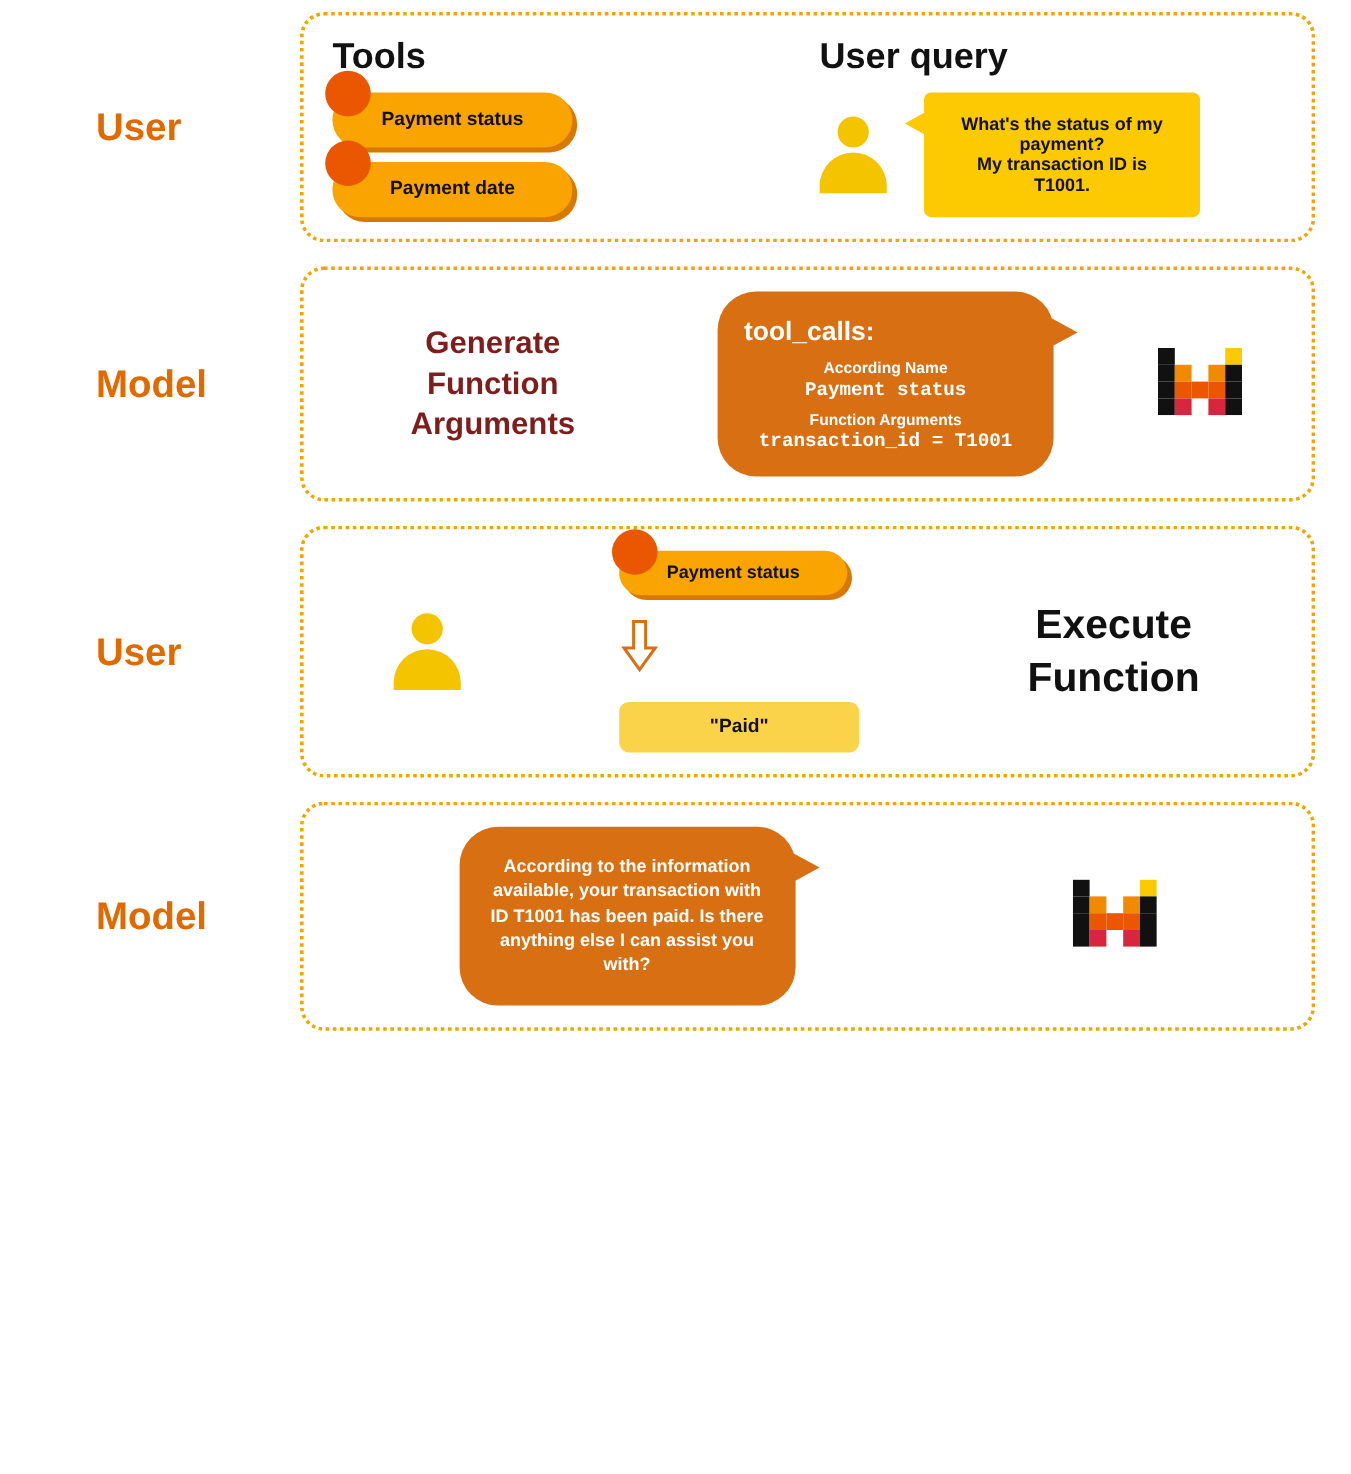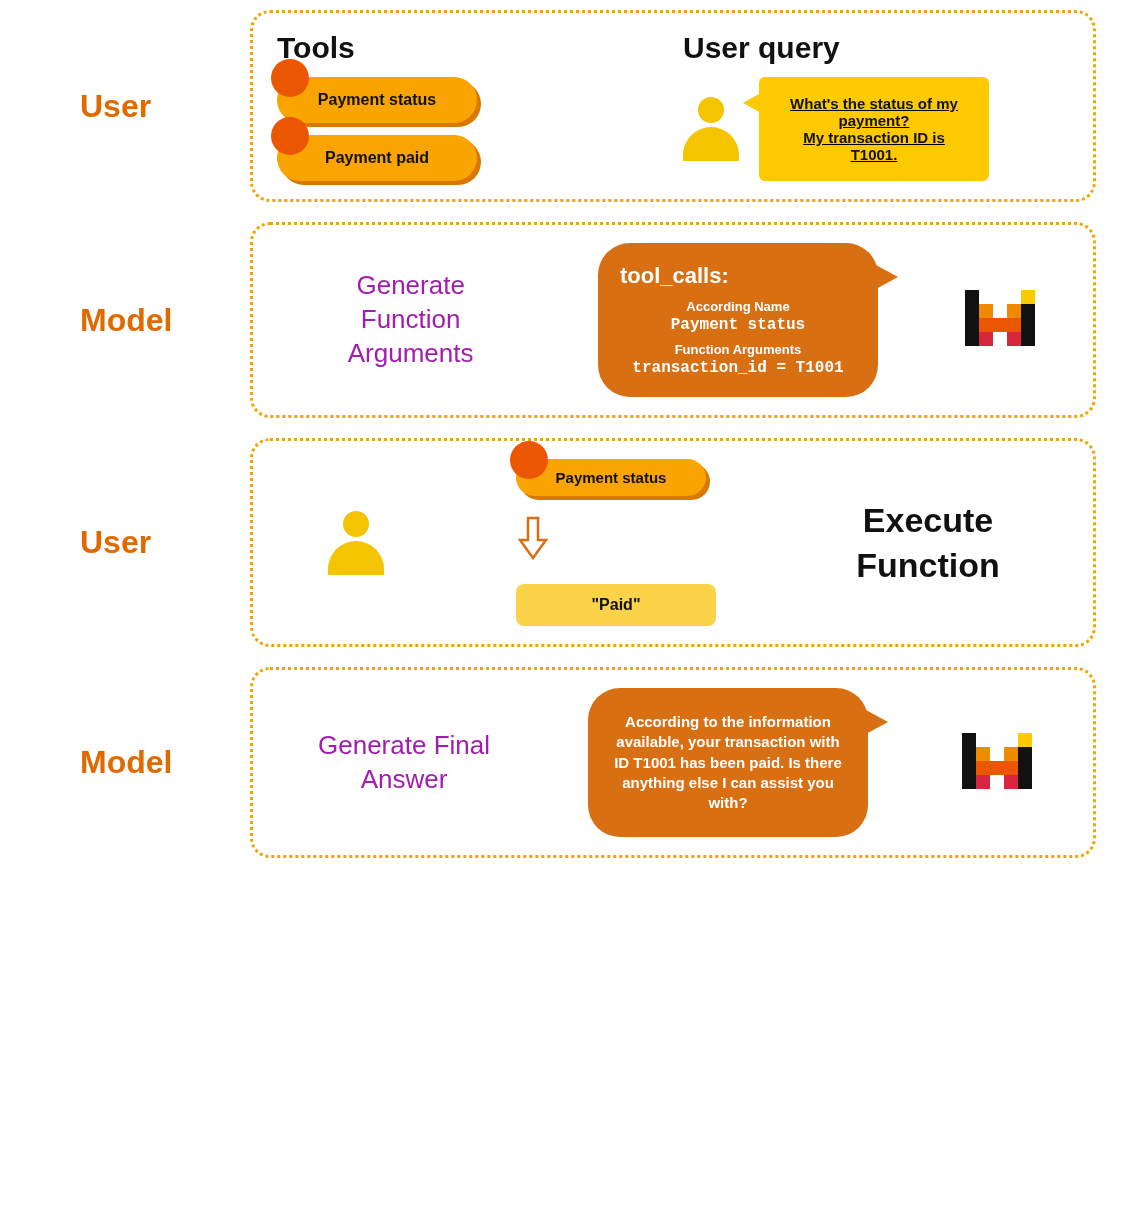--- a/index.html
+++ b/index.html
@@ -12,47 +12,47 @@
   .pill .dot { position: absolute; width: 38px; height: 38px; border-radius: 50%; background: #ea5700; top: -18px; left: -6px; }
   .pill.small { font-size: 15px; padding: 10px 22px; min-width: 190px; }
   .query-bubble { background: #fdc900; color: #111; font-weight: 800; font-size: 15px; border-radius: 6px; padding: 18px 20px; position: relative; width: 230px; text-align: center; }
   .query-bubble::before { content:""; position:absolute; left:-16px; top:16px; border-width:10px 18px 10px 0; border-style:solid; border-color:transparent #fdc900 transparent transparent; }
   .orange-bubble { background: #d96f13; color:#fff; border-radius: 32px; padding: 20px 22px; text-align:center; position: relative; width: 280px; }
   .orange-bubble .tail { position:absolute; right:-20px; top:22px; width:0;height:0; border-width:12px 0 12px 22px; border-style:solid; border-color:transparent transparent transparent #d96f13; }
   .orange-bubble h3 { font-size: 22px; font-weight: 900; text-align:left; margin-bottom:10px; }
   .orange-bubble .lbl { font-size:13px; font-weight:700; margin-top:8px; }
   .orange-bubble .val { font-family: 'Courier New', monospace; font-size:16px; font-weight:700; margin-top:2px; }
   .orange-bubble.answer { font-size:15px; font-weight:700; line-height:1.35; padding:24px 22px; }
-  .gen-text { font-size: 26px; font-weight: 400; text-align:center; color:#a21caf; line-height:1.3; }
+  .gen-text { font-size: 26px; font-weight: 700; text-align:center; color:#7f1d1d; line-height:1.3; }
   .exec-text { font-size: 34px; font-weight: 900; text-align:center; color:#111; line-height:1.3; }
   .user-icon { width: 56px; flex-shrink:0; }
   .user-icon .head { width:26px;height:26px;border-radius:50%;background:#f5c400;margin:0 auto 4px; }
   .user-icon .body { width:56px;height:34px;border-radius:28px 28px 0 0;background:#f5c400; }
   .logo { width:70px; flex-shrink:0; }
   .result-pill { background:#fbd34a; color:#111; font-weight:800; font-size:16px; padding:12px 26px; border-radius:8px; text-align:center; min-width:200px; }
   .down-arrow { text-align:center; margin:8px 0; }
   .down-arrow svg { width:34px; height:44px; }
   .vcol { display:flex; flex-direction:column; align-items:flex-start; gap:12px; }
-  .hgroup { display:flex; align-items:center; gap:20px;text-decoration:underline; }
+  .hgroup { display:flex; align-items:center; gap:31px; }
 </style>
 </head>
 <body>
 
 <div class="stage">
   <div class="role-label">User</div>
   <div class="panel">
     <div class="vcol" style="flex:1">
       <div class="col-heading">Tools</div>
       <div class="pill">
         <span class="dot"></span>
         <span>Payment status</span>
       </div>
       <div class="pill">
         <span class="dot"></span>
-        <span>Payment paid</span>
+        <span>Payment date</span>
       </div>
     </div>
     <div class="vcol" style="flex:1">
       <div class="col-heading">User query</div>
       <div class="hgroup">
         <div class="user-icon">
           <div class="head"></div>
             <div class="body"></div>
         </div>
         <div class="query-bubble">
@@ -117,21 +117,20 @@
       </div>
       <div class="result-pill">"Paid"</div>
     </div>
     <div class="exec-text" style="width:180px;white-space:pre-line">Execute Function</div>
   </div>
 </div>
 
 <div class="stage">
   <div class="role-label">Model</div>
   <div class="panel">
-    <div class="gen-text" style="width:180px;white-space:pre-line">Generate Final Answer</div>
     <div class="orange-bubble answer">
       <div class="tail"></div>
       <span>According to the information available, your transaction with ID T1001 has been paid. Is there anything else I can assist you with?</span>
     </div>
     <div class="logo">
       <svg viewBox="0 0 70 56">
         <rect x="0" y="0" width="14" height="14" fill="#111"></rect>
         <rect x="56" y="0" width="14" height="14" fill="#fdc900"></rect>
         <rect x="0" y="14" width="14" height="14" fill="#111"></rect>
         <rect x="14" y="14" width="14" height="14" fill="#f08a00"></rect>

